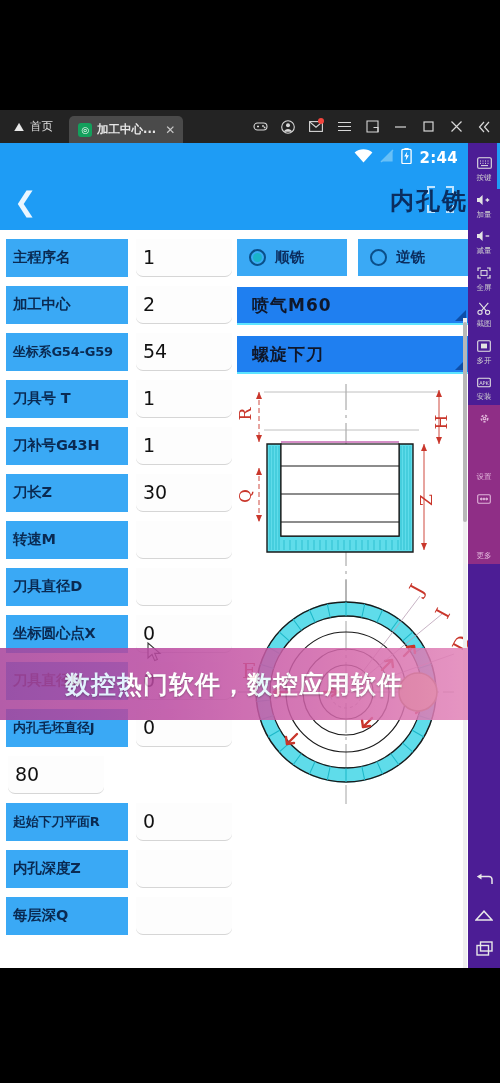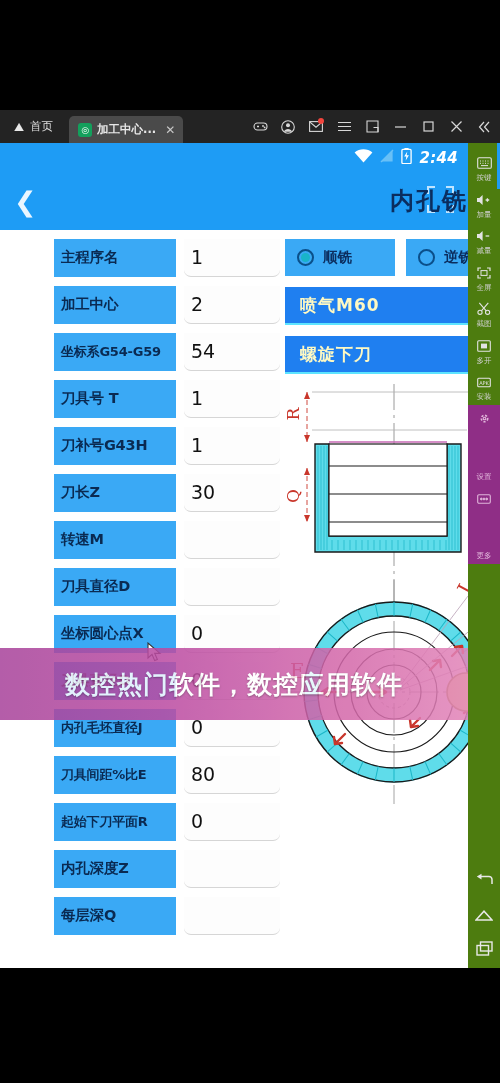--- a/index.html
+++ b/index.html
@@ -50,38 +50,38 @@
     border-radius:50%; background:#f2453d;
   }
 
   
   .android{
     position:absolute; left:0; top:143px; width:468px; height:825px;
     background:#ffffff; overflow:hidden;
   }
   .statusbar{
     height:29px; background:#1e9cf5; display:flex; align-items:center;
-    justify-content:flex-end; padding-right:10px; gap:7px; color:#fff;font-style:italic;
+    justify-content:flex-end; padding-right:10px; gap:7px; color:#fff;
   }
   .stat-time{ font-size:15px; font-weight:bold; letter-spacing:.3px; }
 
   .appbar{
     height:58px; background:#1e9cf5; display:flex; align-items:center;
     padding:0 14px; position:relative;
   }
   .appbar .back{ font-size:27px; color:#eaf6ff; font-weight:300; line-height:1; }
   .appbar .title{
     position:absolute; left:16px; right:0; text-align:right;
     font-size:24px; font-weight:bold; color:#0b2d5e; letter-spacing:2px;
   }
   .appbar .expand{ margin-left:auto; color:#bfe4ff; }
 
   
   .content{
-    position:relative; height:738px; background:#fff; display:flex;padding-left:48px;
+    position:relative; height:738px; background:#fff; display:flex;
   }
   .form-col{ width:234px; padding-top:4px; flex:none; }
   .row{ display:flex; align-items:center; height:47px; }
   .lbl{
     width:122px; height:38px; margin-left:6px; flex:none;
     background:#3aa9f5; color:#0a2a52; font-size:14.5px; font-weight:bold;
     display:flex; align-items:center; padding-left:7px;
     letter-spacing:-.2px; white-space:nowrap; overflow:hidden;
   }
   .lbl.sm{ font-size:13px; }
@@ -105,21 +105,21 @@
     border:2px solid #0b4f8a; flex:none;
   }
   .rdot.on{ background:#19b4c9; box-shadow:inset 0 0 0 2px #3aa9f5; border-color:#0b4f8a; }
   .radio span{ font-size:14.5px; font-weight:bold; color:#0b2d5e; }
 
   .drop{
     margin:11px 0 0 3px; width:232px; height:38px; background:#1f7ff0;
     display:flex; align-items:center; padding-left:15px; position:relative;
     border-bottom:2px solid #5de4ff;
   }
-  .drop span{ font-size:17px; font-weight:bold; color:#fef9c3; letter-spacing:1px; }
+  .drop span{ font-size:17px; font-weight:bold; color:#0f172a; letter-spacing:1px; }
   .drop .caret{
     position:absolute; right:3px; bottom:2px;
     width:0;height:0; border-left:11px solid transparent; border-bottom:11px solid #0d4ea8;
   }
 
   
   .drawing{
     position:absolute; left:0; top:152px; width:236px; height:470px;
   }
   .drawing svg{ display:block; }
@@ -143,21 +143,21 @@
   }
   .wm-text{
     font-size:25px; font-weight:bold; color:#fff; letter-spacing:1px;
     text-shadow:0 1px 2px rgba(0,0,0,.35);
     font-family:"DejaVu Sans","Liberation Sans",sans-serif;
   }
 
   
   .toolbar{
     position:absolute; right:0; top:143px; width:32px; height:825px;
-    background:#4d7c0f; display:flex; flex-direction:column; align-items:center;
+    background:#4c1d95; display:flex; flex-direction:column; align-items:center;
     padding-top:6px;
   }
   .tb-item{
     width:32px; padding:5px 0 4px; display:flex; flex-direction:column;
     align-items:center; gap:1px; color:#e3e3e3;
   }
   .tb-item .tlabel{ font-size:7.5px; color:#d0d0d0; line-height:1; }
   .tb-item.hl{ background:#8f2e86; }
   .tb-item.hl .tlabel{ color:#e5bcdf;margin-top:43px; }
   .tb-item.hl svg ellipse, .tb-item.hl svg circle{ stroke:#e0b5da; }
@@ -321,21 +321,20 @@
           </div>
           <div class="row">
             <div class="lbl">刀具直径D</div>
             <div class="inp">0</div>
           </div>
           <div class="row">
             <div class="lbl sm">内孔毛坯直径J</div>
             <div class="inp">0</div>
           </div>
           <div class="row">
-            <div class="lbl sm">刀具间距%比E</div>
             <div class="inp">80</div>
           </div>
           <div class="row">
             <div class="lbl sm">起始下刀平面R</div>
             <div class="inp">0</div>
           </div>
           <div class="row">
             <div class="lbl">内孔深度Z</div>
             <div class="inp"></div>
           </div>

